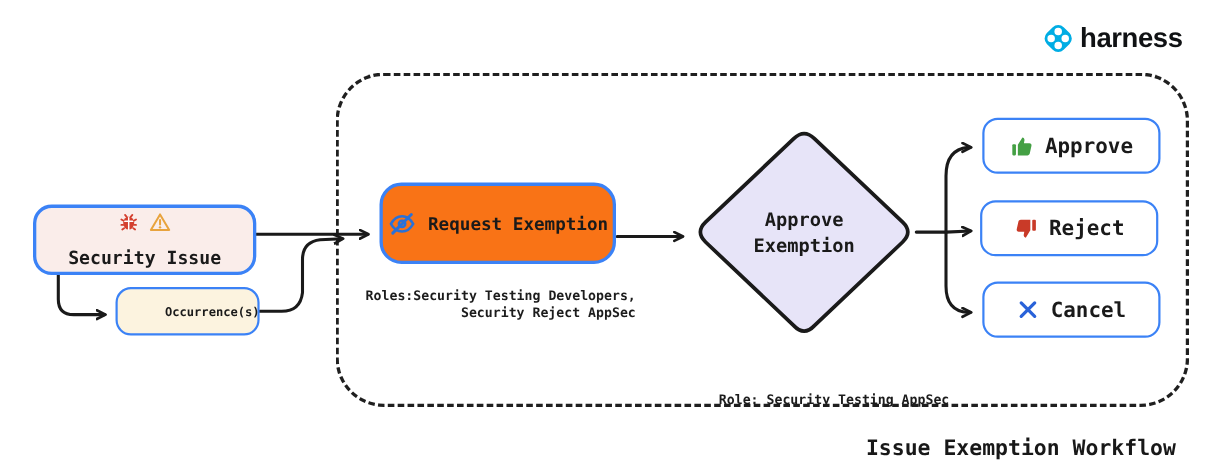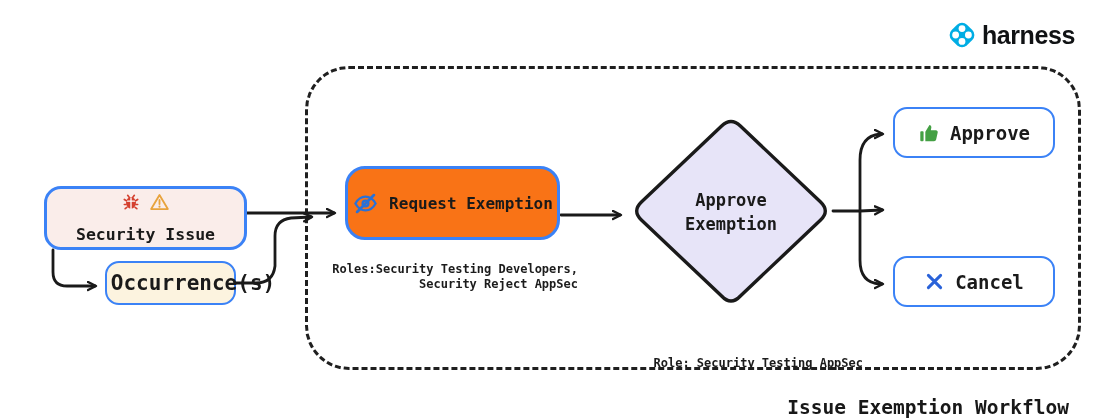--- a/index.html
+++ b/index.html
@@ -12,28 +12,28 @@
               color:#101214;letter-spacing:-0.4px;}
   
   .wf-container{left:305px;top:66px;width:770px;height:298px;border:3.4px dashed #1f1f1f;
                 border-radius:44px;z-index:0;}
   
   .wires{left:0;top:0;z-index:1;}
   
   .node{box-sizing:border-box;display:flex;align-items:center;justify-content:center;
         gap:10px;border:3px solid #3b82f6;border-radius:16px;background:#fff;z-index:2;}
   .node-label{font-weight:bold;white-space:nowrap;}
-  .node-col{flex-direction:column;gap:13px;margin-left:14px;}
+  .node-col{flex-direction:column;gap:13px;}
   .icon-row{display:flex;gap:8px;align-items:center;}
   
   .n-security{left:30px;top:186px;width:203px;height:64px;background:#FAEDEA;border-radius:17px;}
   .n-security .node-label{font-size:16.5px;}
   .n-occurrence{left:105px;top:261px;width:131px;height:44px;background:#FCF3DF;
                 border-width:2.6px;border-radius:14px;}
-  .n-occurrence .node-label{font-size:21px;margin-left:45px;}
+  .n-occurrence .node-label{font-size:11px;margin-left:45px;}
   .n-request{left:345px;top:166px;width:215px;height:74px;background:#f97316;border-radius:20px;text-align:center;}
   .n-request .node-label{font-size:16px;}
   .n-action{width:162px;height:51px;background:#ffffff;border-width:2.8px;border-radius:14px;}
   .n-approve{left:893px;top:107px;}
   .n-reject{left:891px;top:182px;}
   .n-cancel{left:893px;top:256px;text-align:right;}
   .n-action .node-label{font-size:19px;}
   
   .diamond-text{left:631px;top:117px;width:200px;height:189px;display:flex;flex-direction:column;
                 align-items:center;justify-content:center;gap:2px;z-index:2;font-weight:bold;
@@ -136,20 +136,28 @@
 
   <div class="abs node n-action n-approve">
     <svg class="ic" width="22" height="22" viewBox="0 0 24 24">
       <rect x="2.5" y="10" width="3.6" height="11" rx="1" fill="#44A044"></rect>
       <path d="M8,21 L8,10.5 L12.5,3.2 C13.8,3.4 14.6,4.4 14.6,5.8 L14,9 L19.5,9
                C20.9,9 21.8,10.2 21.5,11.5 L19.8,19.2 C19.5,20.3 18.6,21 17.5,21 Z" fill="#44A044"></path>
     </svg>
     <span class="node-label">Approve</span>
   </div>
 
+  <div class="abs node n-action n-reject">
+    <svg class="ic" width="22" height="22" viewBox="0 0 24 24">
+      <rect x="17.9" y="3" width="3.6" height="11" rx="1" fill="#C93A28"></rect>
+      <path d="M16,3 L16,13.5 L11.5,20.8 C10.2,20.6 9.4,19.6 9.4,18.2 L10,15 L4.5,15
+               C3.1,15 2.2,13.8 2.5,12.5 L4.2,4.8 C4.5,3.7 5.4,3 6.5,3 Z" fill="#C93A28"></path>
+    </svg>
+    <span class="node-label">Reject</span>
+  </div>
 
   <div class="abs node n-action n-cancel">
     <svg class="ic" width="21" height="21" viewBox="0 0 24 24">
       <path d="M5,5 L19,19 M19,5 L5,19" stroke="#2962D9" stroke-width="3.4" stroke-linecap="round" fill="none"></path>
     </svg>
     <span class="node-label">Cancel</span>
   </div>
 
   <div class="abs wf-title">Issue Exemption Workflow</div>
 

